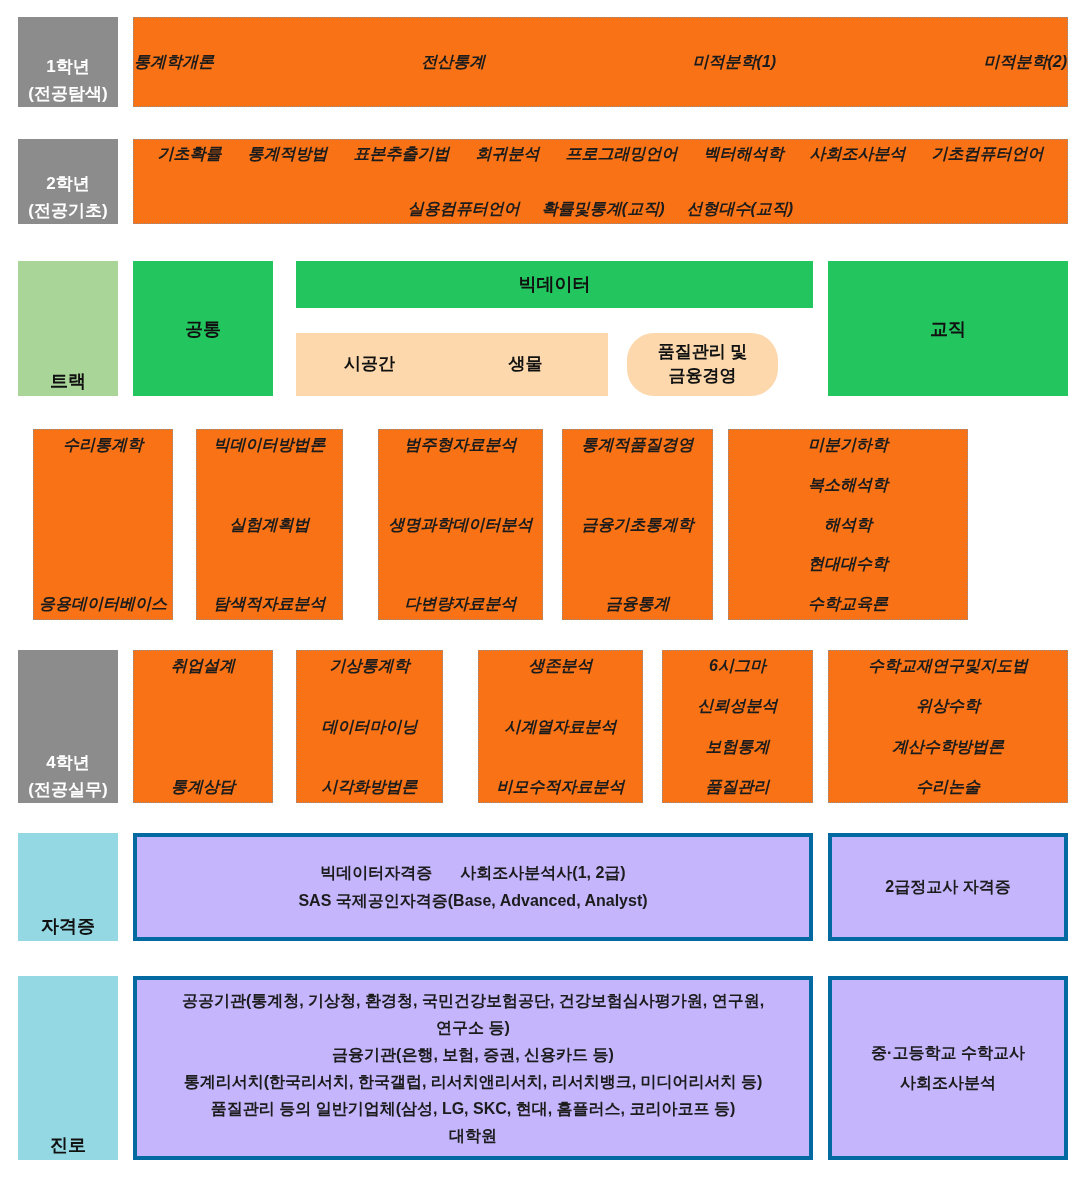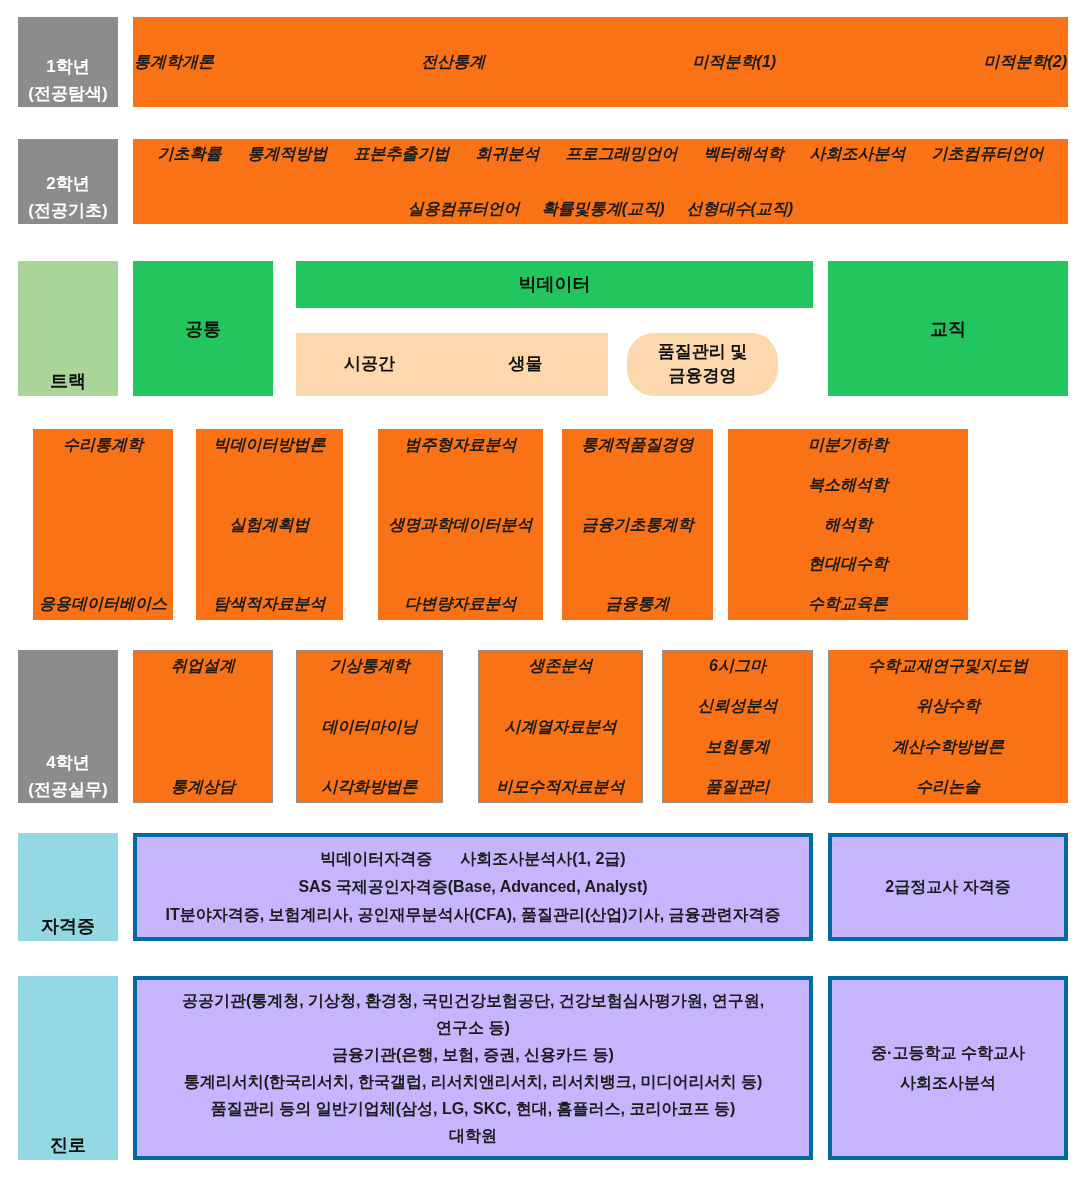--- a/index.html
+++ b/index.html
@@ -204,21 +204,20 @@
   </div>
 
   <div class="row r-cert">
     <div class="lbl lbl-blue">자격증</div>
     <div class="bluebox main67">
       <div style="display:flex; gap:28px;">
         <span class="smline">빅데이터자격증</span>
         <span class="smline">사회조사분석사(1, 2급)</span>
       </div>
       <div class="smline">SAS 국제공인자격증(Base, Advanced, Analyst)</div>
-      <div class="smline">IT분야자격증, 보험계리사, 공인재무분석사(CFA), 품질관리(산업)기사, 금융관련자격증</div>
     </div>
     <div class="bluebox w5">
       <div class="smline">2급정교사 자격증</div>
     </div>
   </div>
 
   <div class="row r-career">
     <div class="lbl lbl-blue">진로</div>
     <div class="bluebox main67">
       <div class="smline" style="line-height:27px;">공공기관(통계청, 기상청, 환경청, 국민건강보험공단, 건강보험심사평가원, 연구원,</div>

